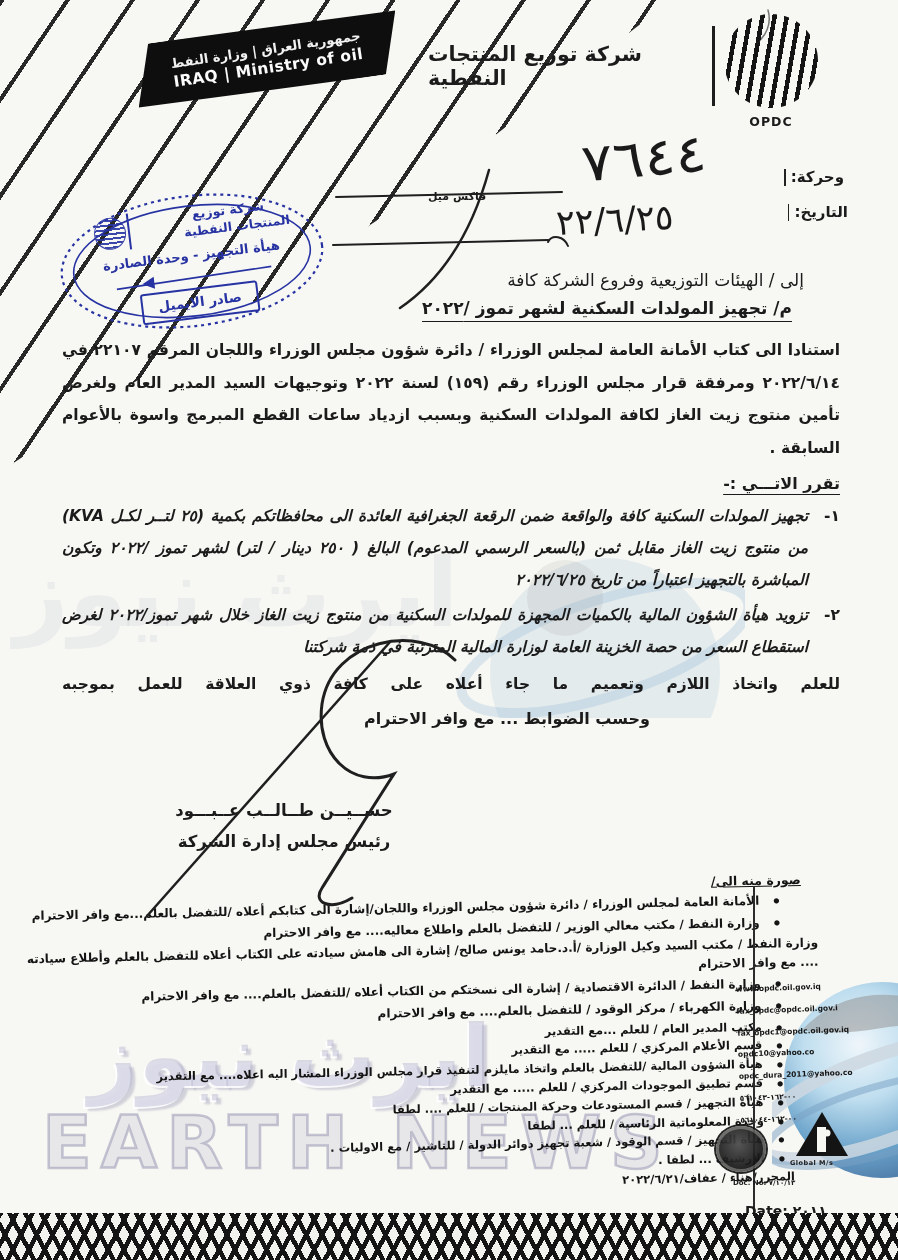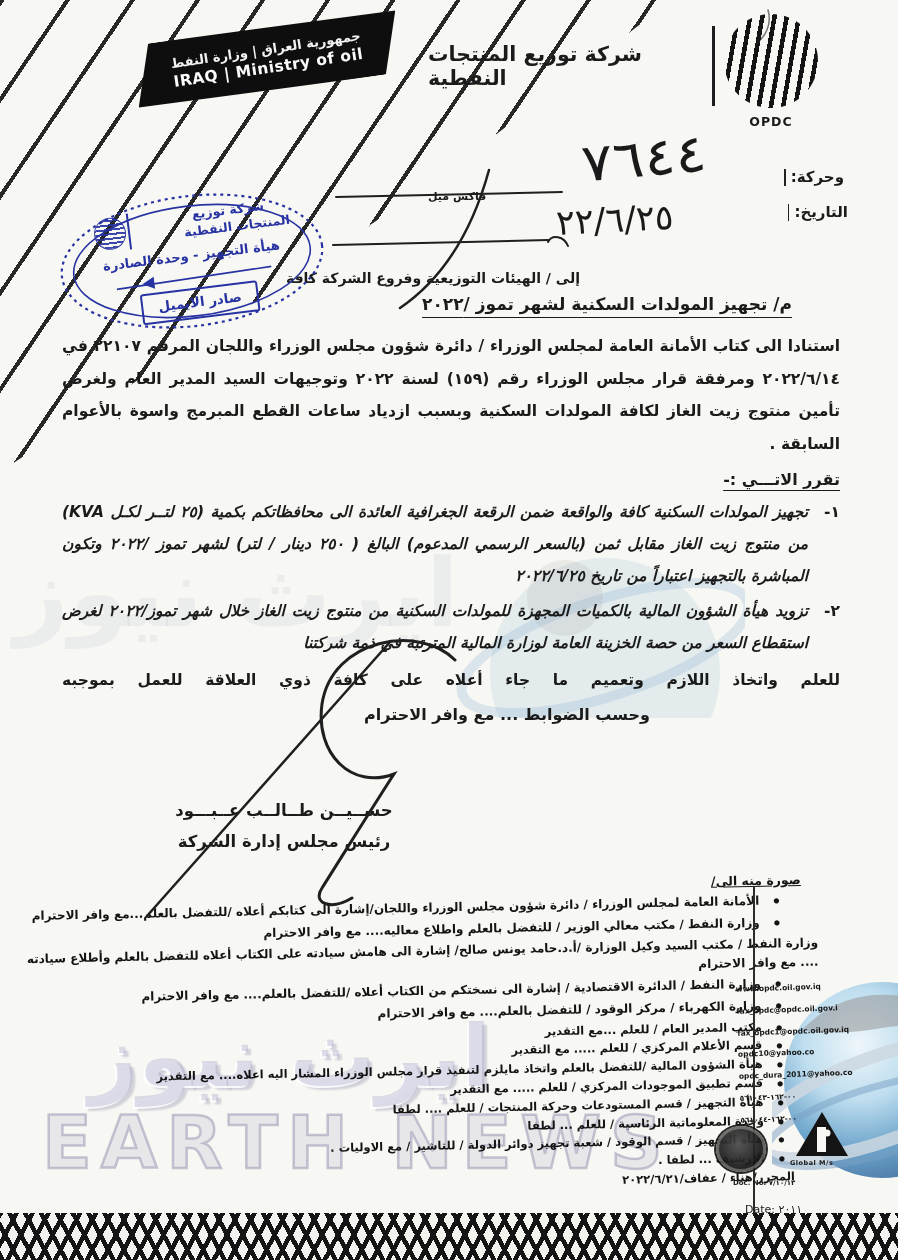--- a/index.html
+++ b/index.html
@@ -52,21 +52,21 @@
   .st-divider{position:absolute;left:76px;top:16px;width:2px;height:36px;background:#2733a3;}
   .st-globe{position:absolute;left:42px;top:18px;width:30px;height:30px;border-radius:50%;
     border:1.5px solid #2733a3;
     background:repeating-linear-gradient(0deg,#2733a3 0 2px,transparent 2px 4.5px);opacity:.9;}
   .st3{top:58px;left:0;width:100%;text-align:center;font-size:13px;}
   .st4-box{position:absolute;left:80px;top:98px;width:114px;height:27px;border:2px solid #2733a3;
     border-radius:3px;text-align:center;font-size:13.5px;line-height:25px;font-weight:700;direction:rtl;}
 
   
   .content{position:absolute;left:62px;right:58px;top:270px;direction:rtl;z-index:2;}
-  .addressee{font-size:14px;font-weight:700;margin:0 36px 8px 0;text-align:center;}
+  .addressee{font-size:17px;font-weight:400;margin:0 36px 8px 0;}
   .subject{font-size:17px;font-weight:700;text-decoration:underline;text-underline-offset:7px;
     margin:8px 48px 16px 0;width:fit-content;}
   .intro{font-size:15.5px;font-weight:600;line-height:2.1;text-align:justify;margin-top:10px;}
   .decision-h{font-size:16px;font-weight:700;text-decoration:underline;text-underline-offset:5px;
     margin:10px 0 8px 0;width:fit-content;}
   .decision{display:flex;gap:8px;font-size:15.5px;font-weight:600;line-height:2.05;margin-bottom:4px;}
   .decision .num{flex:0 0 24px;}
   .decision .txt{flex:1;text-align:justify;font-style:italic;}
   .closing1{font-size:15.5px;font-weight:700;line-height:2.1;text-align:justify;text-align-last:justify;margin-top:2px;}
   .closing2{font-size:16px;font-weight:700;margin:8px 190px 0 17px;width:fit-content;}
@@ -85,21 +85,21 @@
   .cc-item.wide::before{content:"";}
   .cc-item.tight{font-size:11.5px;margin-bottom:1px;}
   .cc-item.nobullet{padding-right:28px;}
   .cc-item.nobullet::before{content:"";}
 
   
   .contacts{position:absolute;left:738px;top:976px;width:158px;z-index:4;direction:ltr;
     font-size:7.5px;font-weight:700;line-height:2.9;transform:rotate(-2deg);color:#151515;}
   .v-rule{position:absolute;left:753px;top:886px;width:2px;height:332px;background:#2c2c2c;z-index:3;}
   .doc-no{position:absolute;left:733px;top:1179px;font-size:7px;font-weight:700;z-index:4;}
-  .date-mark{position:absolute;left:745px;top:1203px;font-size:11px;font-weight:400;z-index:4;}
+  .date-mark{position:absolute;left:745px;top:1203px;font-size:14px;font-weight:700;z-index:4;}
   .tri-logo{position:absolute;left:796px;top:1112px;z-index:4;}
   .tri-caption{position:absolute;left:790px;top:1159px;font-size:6.5px;font-weight:700;z-index:4;letter-spacing:.5px;text-align:center;}
   .round-stamp{position:absolute;left:716px;top:1126px;width:50px;height:46px;border-radius:50%;z-index:4;
     background:radial-gradient(circle at 45% 40%,#4a4a4a 0%,#101010 70%);
     box-shadow:inset 0 0 0 3px rgba(247,247,243,.3),0 0 0 2px #151515;opacity:.93;}
 
   
   .wm-mid-text{position:absolute;left:14px;top:538px;font-size:95px;font-weight:700;direction:rtl;
     letter-spacing:8px;color:rgba(125,135,170,.09);z-index:1;white-space:nowrap;}
   .wm-globe-mid{position:absolute;left:455px;top:538px;z-index:1;}

